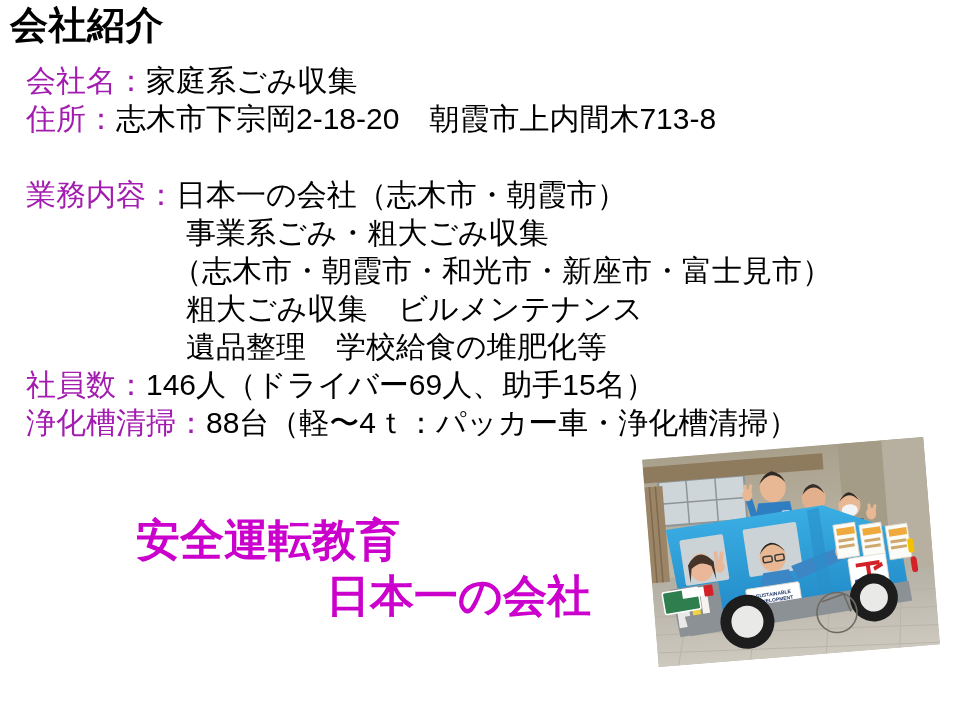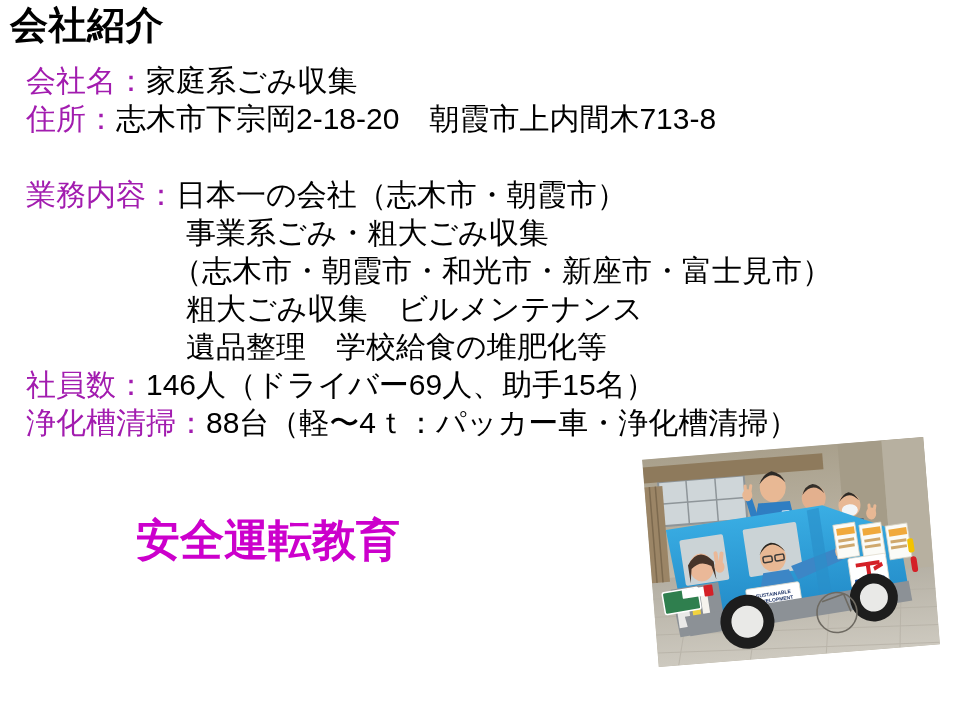--- a/index.html
+++ b/index.html
@@ -119,20 +119,21 @@
     <span class="body-line"><span class="indent"></span><span class="val">遺品整理　学校給食の堆肥化等</span></span>
 
     <span class="body-line"><span class="lbl">社員数：</span><span class="val">146人（ドライバー69人、助手15名）</span></span>
 
     <span class="body-line"><span class="lbl">浄化槽清掃：</span><span class="val">88台（軽〜4ｔ：パッカー車・浄化槽清掃）</span></span>
 
   </div>
 
   <div class="headline">
     <span class="hl1">安全運転教育</span>
+    <span class="hl2">日本一の会社</span>
   </div>
 
   <div class="photo-wrap">
     <div class="photo">
       <svg viewBox="0 0 282 208" preserveAspectRatio="none">
         <defs>
           <linearGradient id="wallg" x1="0" y1="0" x2="0" y2="1">
             <stop offset="0" stop-color="#a9a08c"></stop>
             <stop offset="1" stop-color="#c2bcae"></stop>
           </linearGradient>

